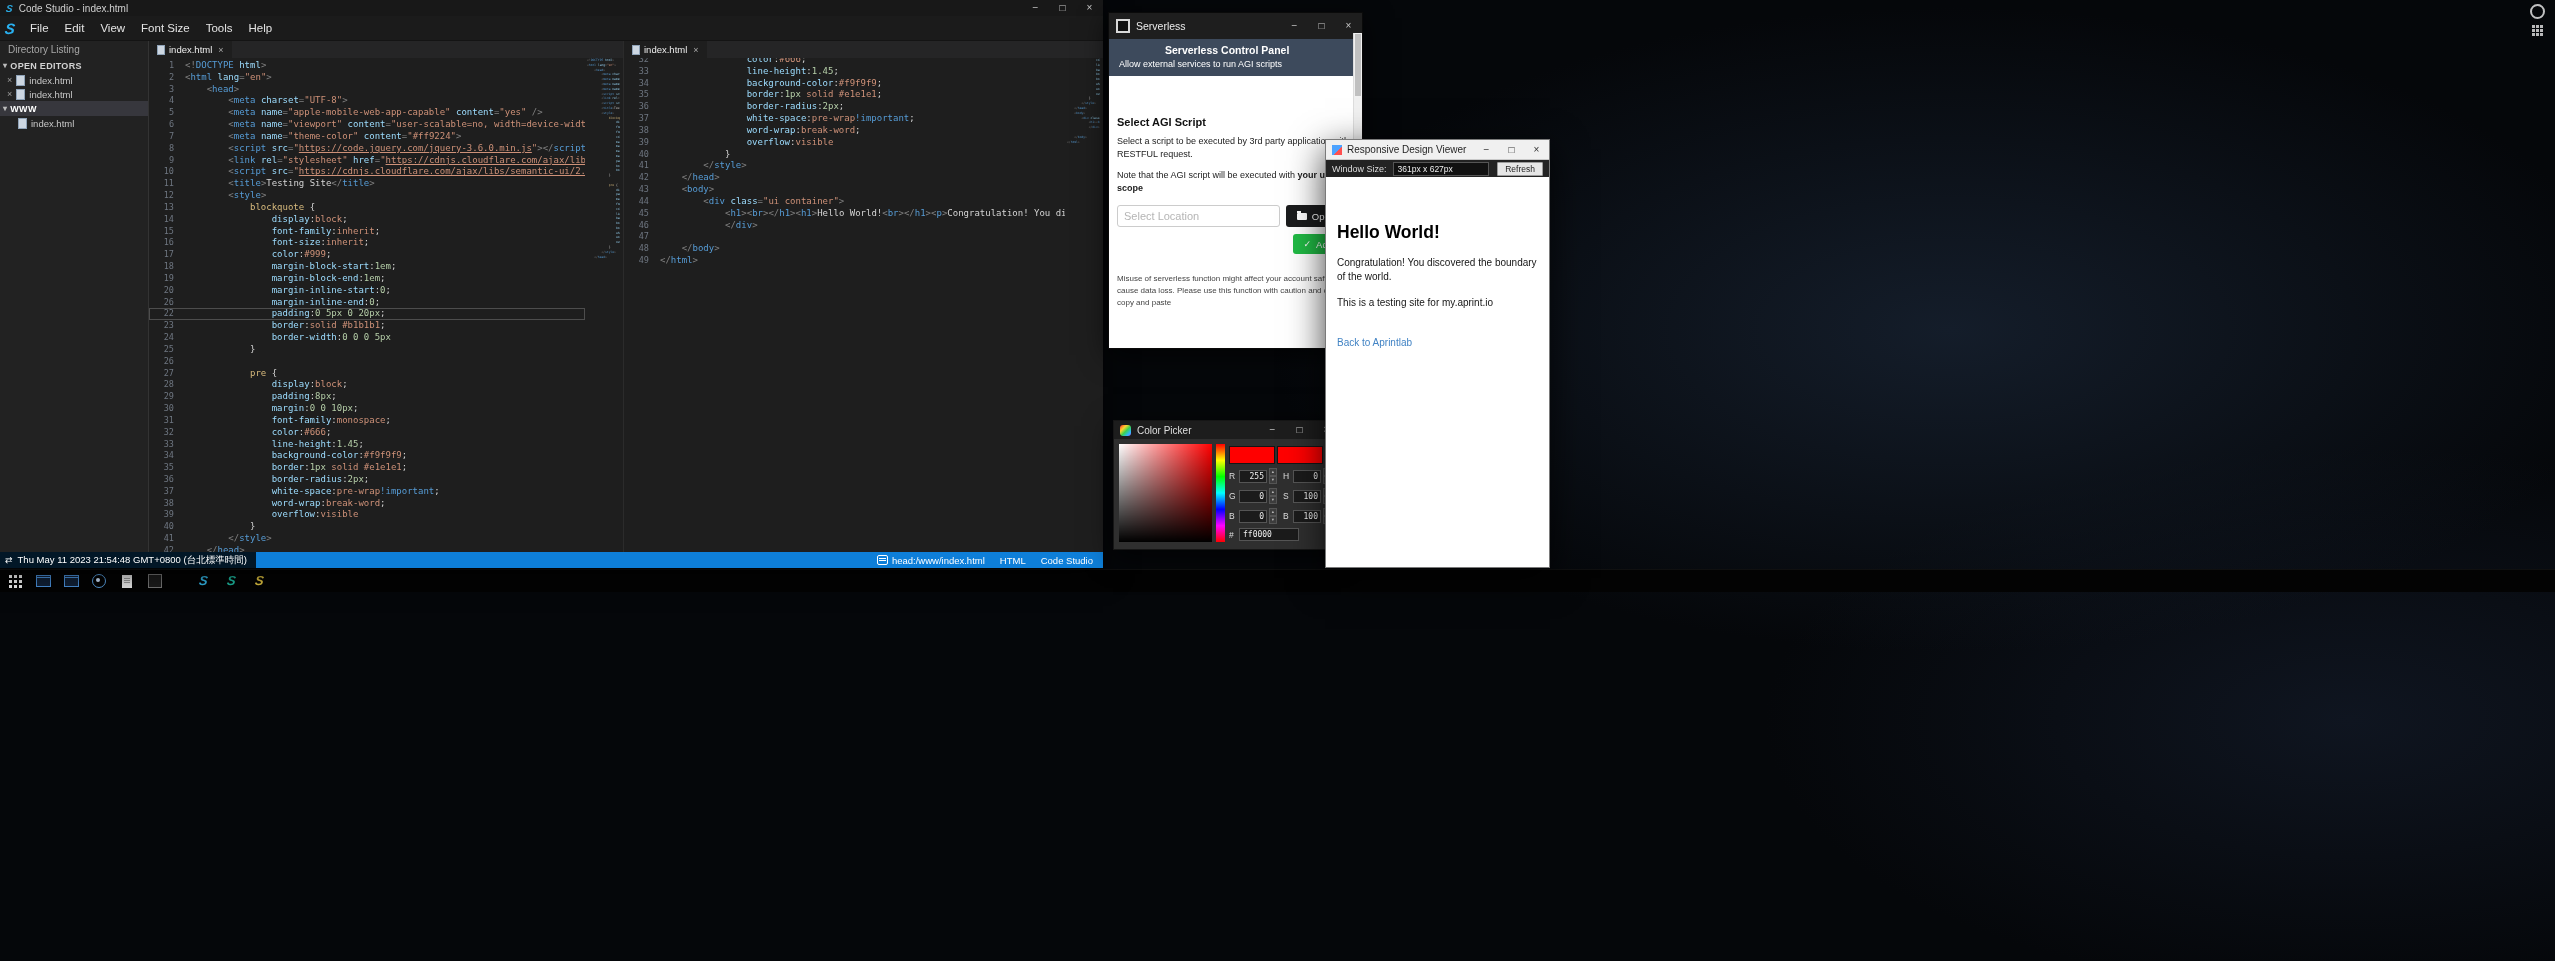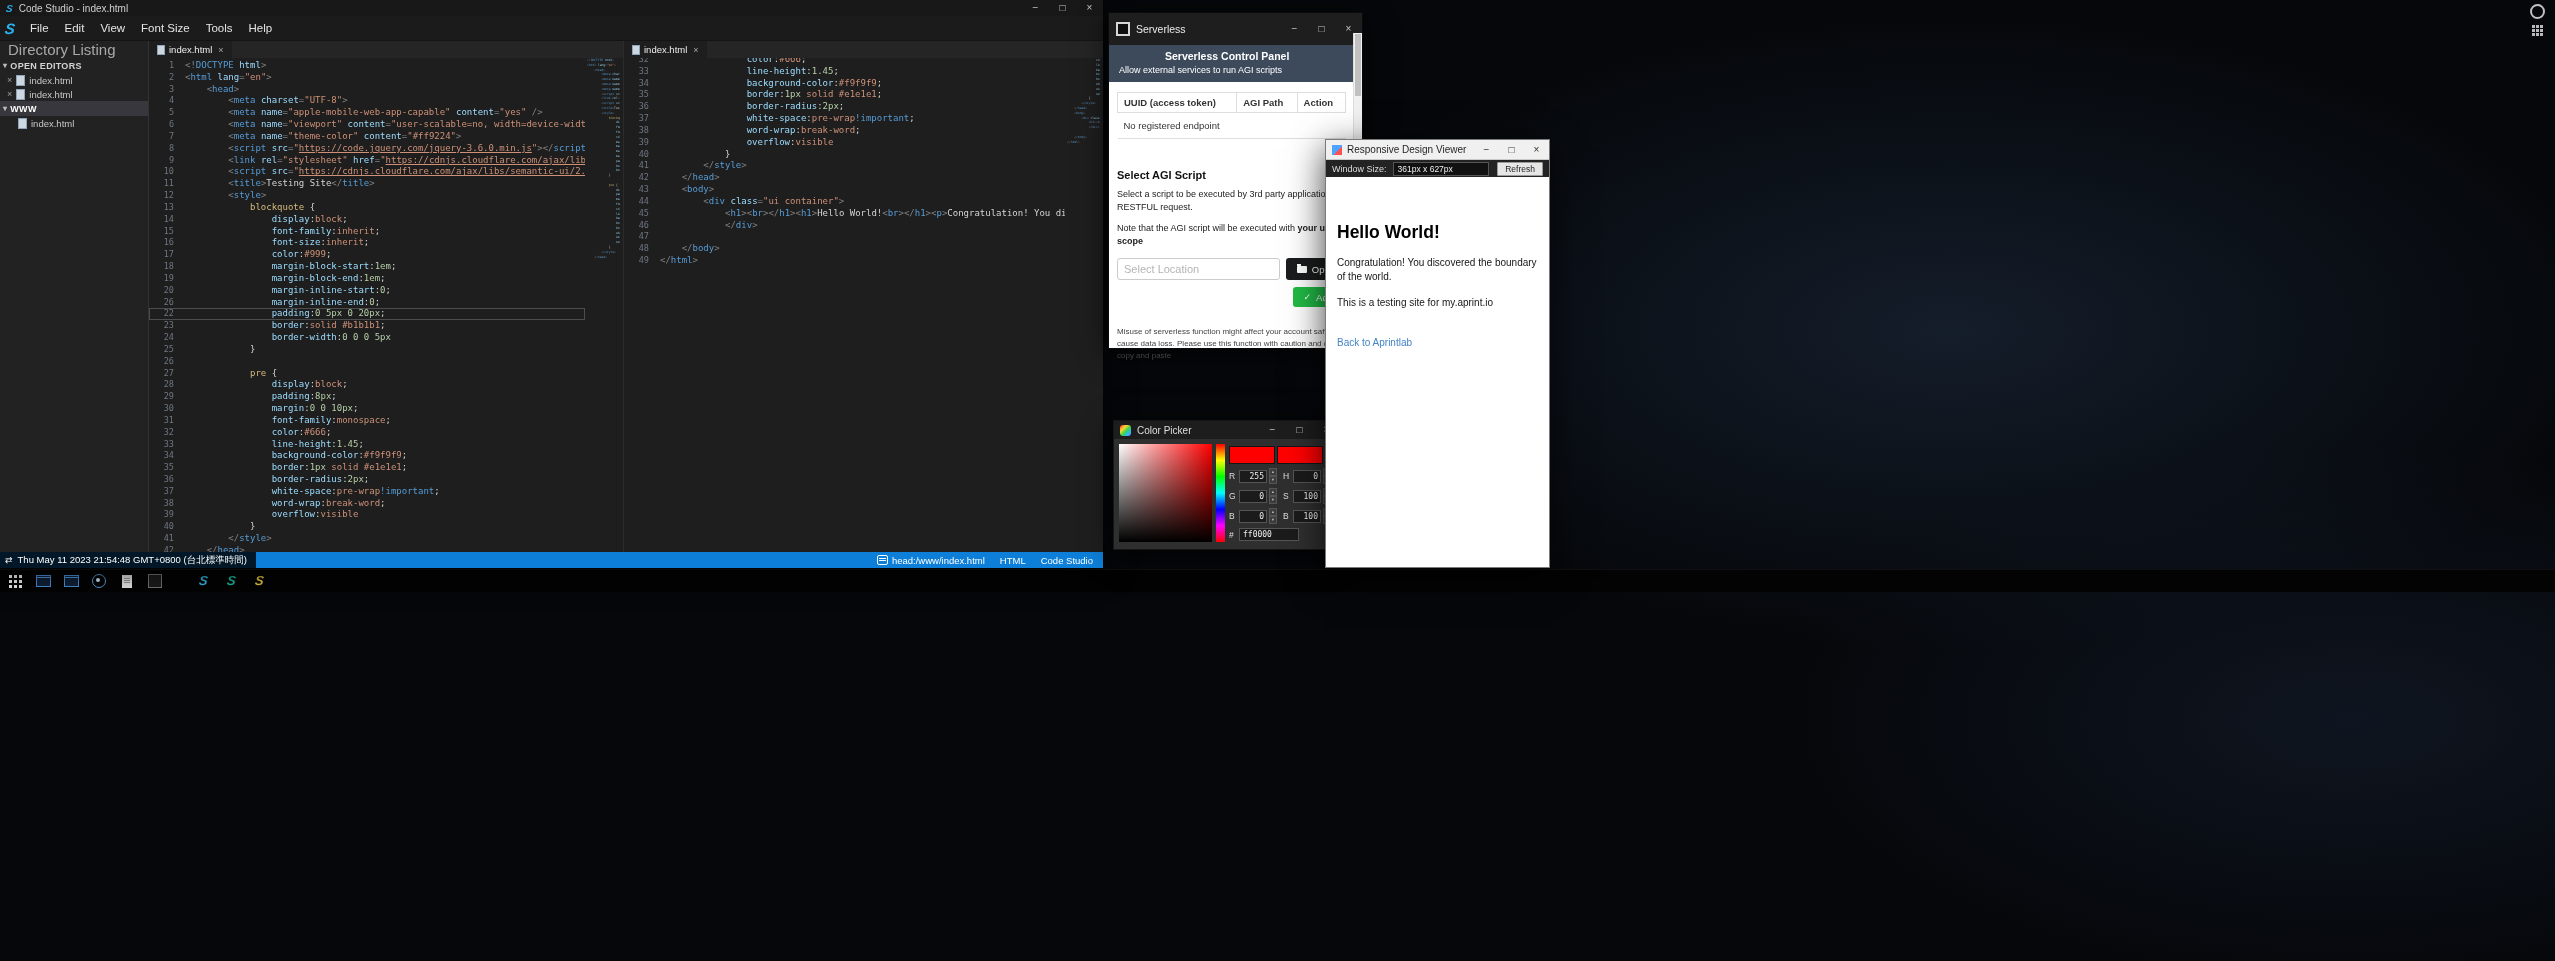--- a/index.html
+++ b/index.html
@@ -20,21 +20,21 @@
   .cs{left:0;top:0;width:1103px;height:568px;background:#1e1e1e;z-index:10;}
   .cs-titlebar{height:16px;background:#181818;display:flex;align-items:center;color:#cfcfcf;font-size:10px;padding-left:6px;gap:6px;}
   .mini-logo{font-weight:900;font-style:italic;font-size:10px;color:#2aa8e0;transform:skewX(-8deg);}
   .tb-controls{margin-left:auto;display:flex;}
   .tbc{width:27px;text-align:center;font-size:10px;color:#c8c8c8;line-height:16px;cursor:default;}
   .cs-menubar{height:24px;background:#1b1b1b;display:flex;align-items:center;font-size:11.5px;color:#e4e4e4;border-bottom:1px solid #141414;}
   .cs-logo{font-weight:900;font-style:italic;font-size:15px;color:#29b0f0;transform:skewX(-8deg);margin:0 7px 0 5px;}
   .menu-item{padding:0 8px;line-height:24px;}
   .cs-body{position:absolute;top:41px;left:0;right:0;bottom:16px;display:flex;overflow:hidden;}
   .cs-side{width:148px;background:#222;border-right:1px solid #333;flex:0 0 148px;}
-  .side-head{height:17px;line-height:17px;padding-left:8px;font-size:15px;color:#a8a8a8;}
+  .side-head{height:17px;line-height:17px;padding-left:8px;font-size:10px;color:#a8a8a8;}
   .side-sec{display:flex;align-items:center;height:15px;padding-left:3px;gap:3px;font-size:9px;font-weight:bold;color:#d2d2d2;letter-spacing:.3px;}
   .side-sec.www{background:#37373d;color:#fff;}
   .chev{font-size:8px;color:#bbb;}
   .side-item{display:flex;align-items:center;height:14px;padding-left:7px;gap:4px;font-size:9.5px;color:#c8c8c8;}
   .side-item.nested{padding-left:18px;}
   .xi{color:#9a9a9a;font-size:9px;}
   .fico{width:7px;height:9px;background:#cdd7e2;border:1px solid #8fa3b8;flex:0 0 auto;}
   .cs-editor{flex:1;position:relative;background:#1e1e1e;}
   .pane{position:absolute;top:0;bottom:0;overflow:hidden;}
   .pane.p0{left:0;width:474px;border-right:1px solid #2b2b2b;}
@@ -58,21 +58,21 @@
   .cs-status{position:absolute;left:0;right:0;bottom:0;height:16px;background:#0e7fd9;display:flex;align-items:center;color:#fff;font-size:9.5px;}
   .date-pill{background:rgba(0,0,0,.82);height:16px;display:flex;align-items:center;padding:0 9px 0 5px;gap:5px;}
   .sync-icon{font-size:9px;}
   .status-right{margin-left:auto;display:flex;align-items:center;gap:15px;padding-right:10px;}
   .st-item{display:flex;align-items:center;gap:4px;}
   .db-icon{width:9px;height:8px;border:1px solid #fff;border-radius:2px;position:relative;}
   .db-icon::before{content:"";position:absolute;left:1px;right:1px;top:2px;height:1px;background:#fff;box-shadow:0 2px 0 #fff;}
 
   
   .sv{left:1108px;top:12px;width:253px;height:335px;background:#fff;z-index:20;border:1px solid #0a0a0a;}
-  .sv-titlebar{height:32px;background:#1e1e1e;color:#ececec;display:flex;align-items:center;font-size:10.5px;gap:6px;padding-left:7px;}
+  .sv-titlebar{height:26px;background:#1e1e1e;color:#ececec;display:flex;align-items:center;font-size:10.5px;gap:6px;padding-left:7px;}
   .sv-icon{width:10px;height:10px;border:2px solid #d8d8d8;background:#101010;}
   .sv-scrollbar{position:absolute;top:20px;right:0;bottom:0;width:8px;background:#f0f0f0;border-left:1px solid #ddd;}
   .sv-thumb{position:absolute;top:1px;left:1px;right:1px;height:62px;background:#c0c0c0;}
   .sv-panel{background:#3d4a5c;color:#fff;padding:5px 10px 7px;margin-right:8px;}
   .sv-panel-title{font-weight:bold;font-size:10.5px;padding-left:46px;}
   .sv-panel-sub{font-size:9px;margin-top:3px;}
   .sv-content{padding:10px 16px 0 8px;color:#222;}
   .sv-table{width:100%;border-collapse:collapse;font-size:9.5px;}
   .sv-table th{border:1px solid #ddd;padding:4px 6px;text-align:left;font-weight:bold;color:#333;}
   .sv-table td{border-bottom:1px solid #ddd;padding:7px 6px;font-size:9.5px;color:#333;}
@@ -558,34 +558,20 @@
         <span class="tbc">−</span>
         <span class="tbc">□</span>
         <span class="tbc">×</span>
       </span>
     </div>
     <div class="sv-panel">
       <div class="sv-panel-title">Serverless Control Panel</div>
       <div class="sv-panel-sub">Allow external services to run AGI scripts</div>
     </div>
     <div class="sv-content">
-      <table class="sv-table">
-        <thead>
-          <tr>
-            <th>UUID (access token)</th>
-            <th>AGI Path</th>
-            <th>Action</th>
-          </tr>
-        </thead>
-        <tbody>
-          <tr>
-              <td colspan="3">No registered endpoint</td>
-            </tr>
-        </tbody>
-      </table>
       <div class="sv-sec-title">Select AGI Script</div>
       <div class="sv-desc">Select a script to be executed by 3rd party application with RESTFUL request.</div>
       <div class="sv-desc sv-note">
         <span>Note that the AGI script will be executed with </span><strong>your user scope</strong>
       </div>
       <div class="sv-input-row">
         <input class="sv-input" placeholder="Select Location" style="">
         <button class="sv-open-btn">
           <span class="folder-icon"></span>
           <span>Open</span>

